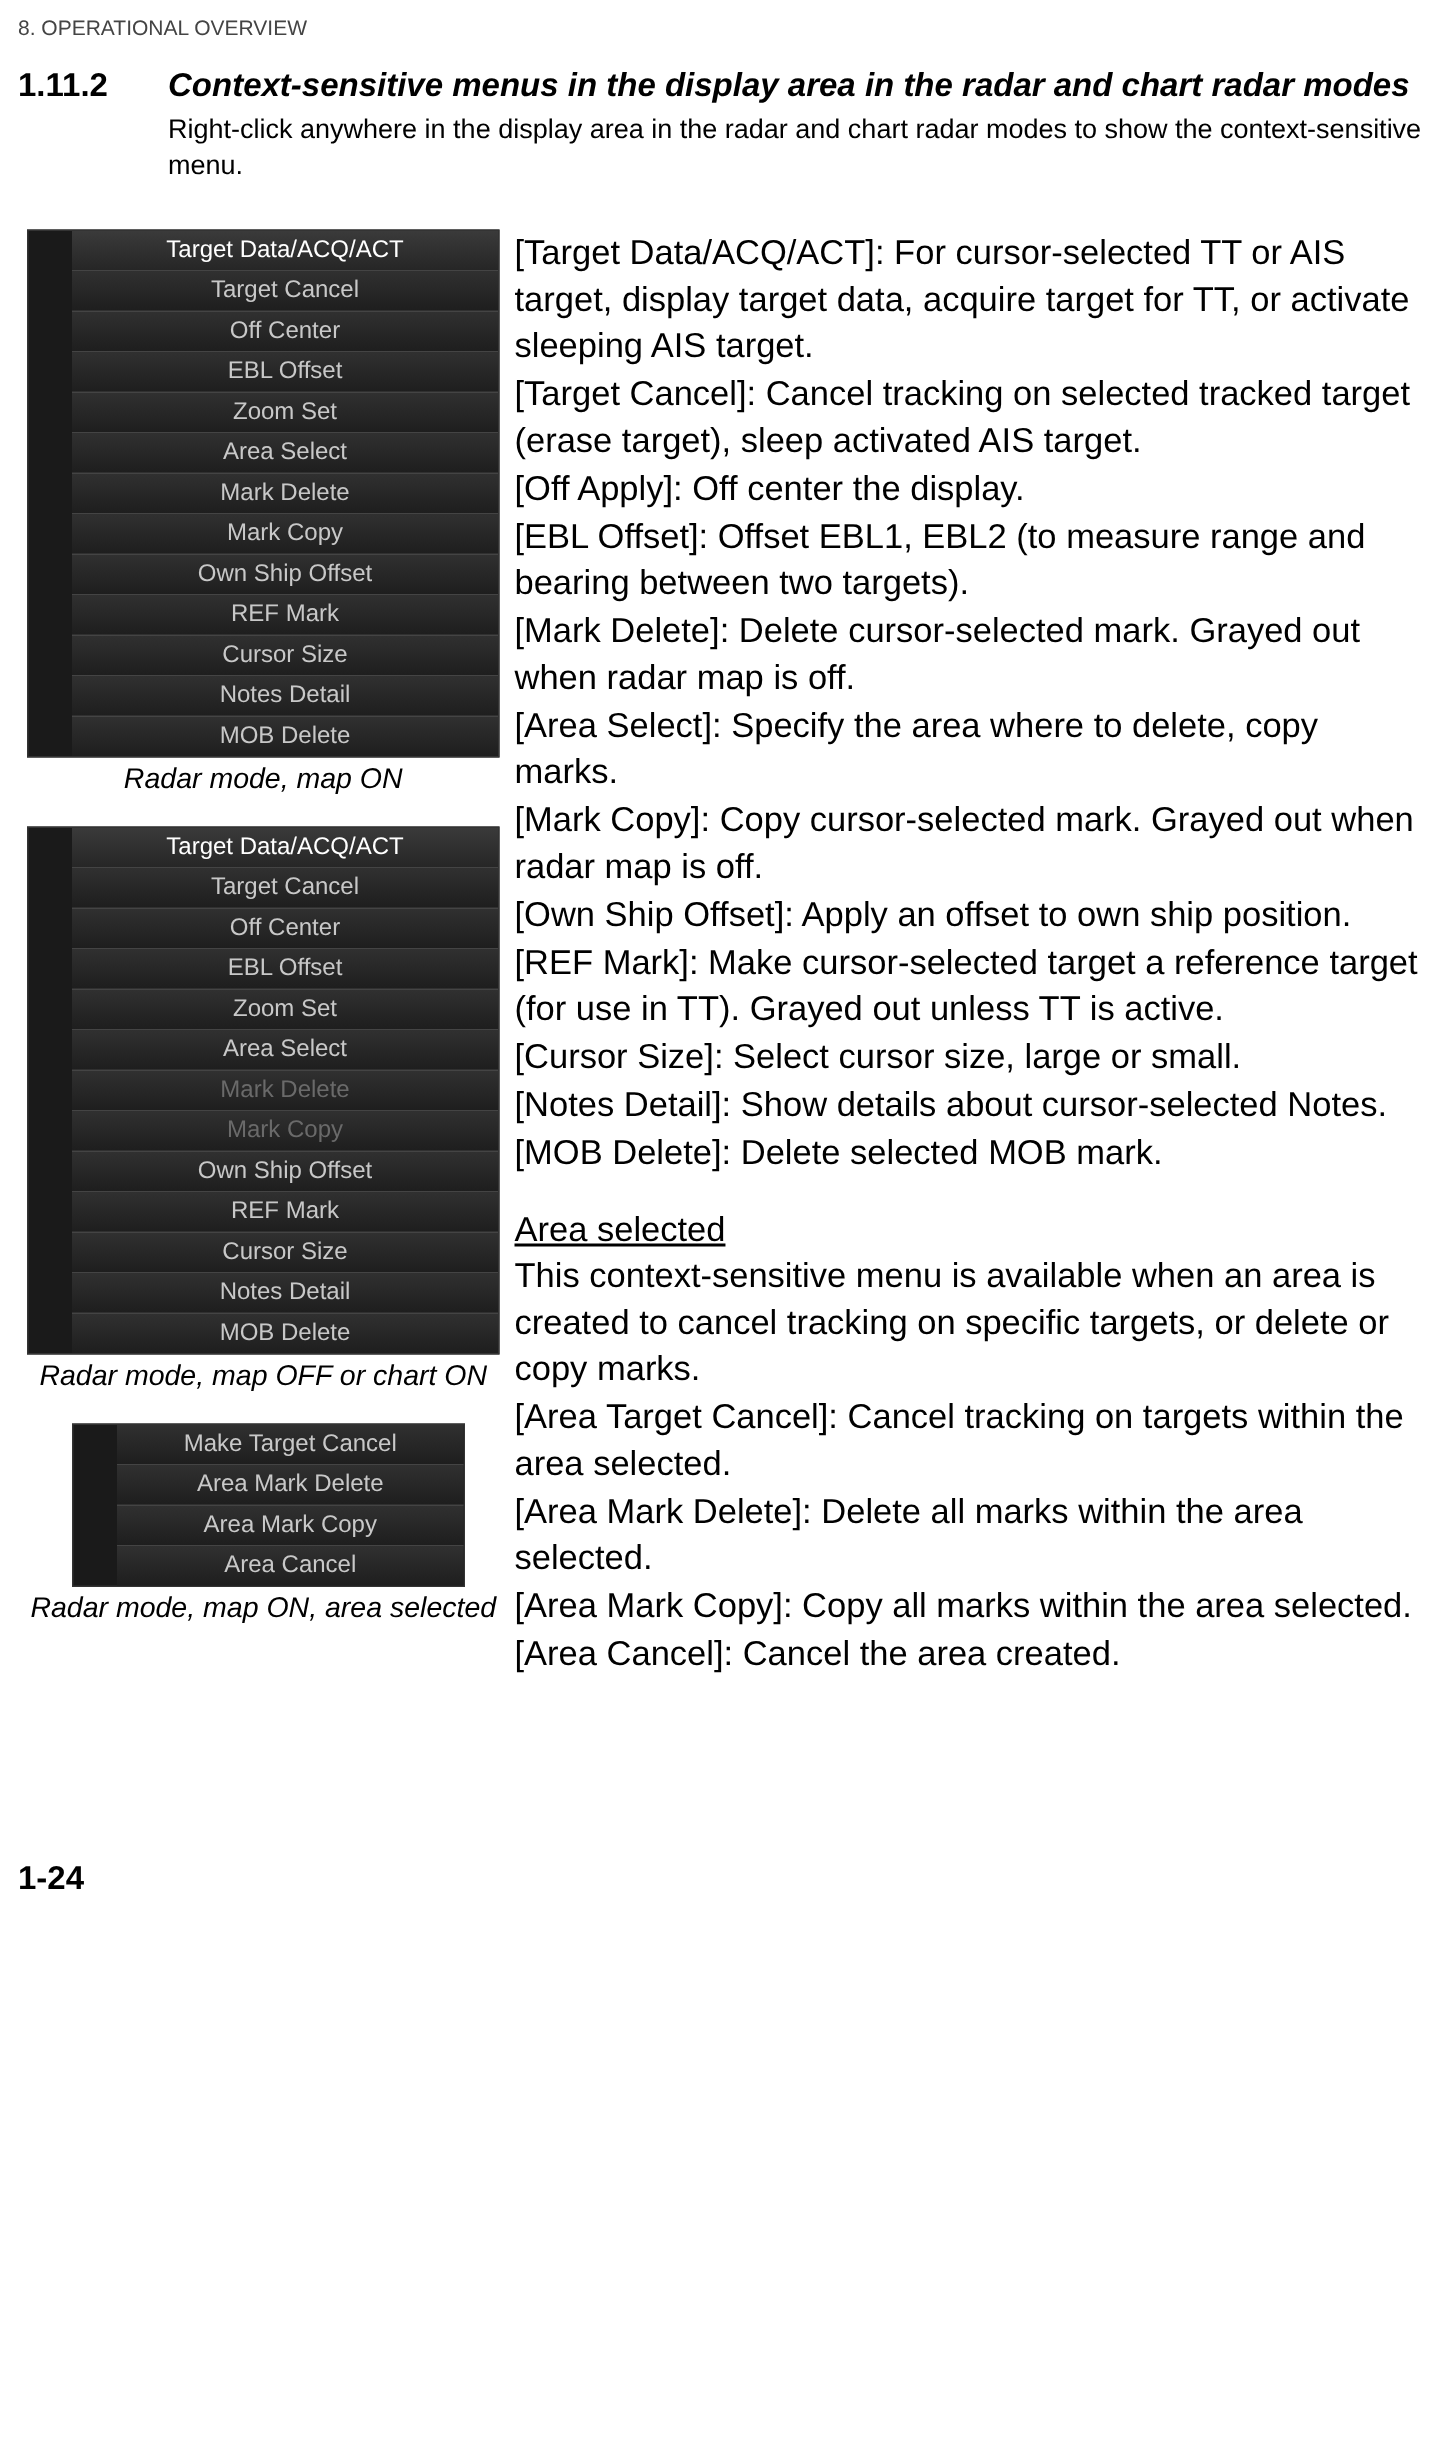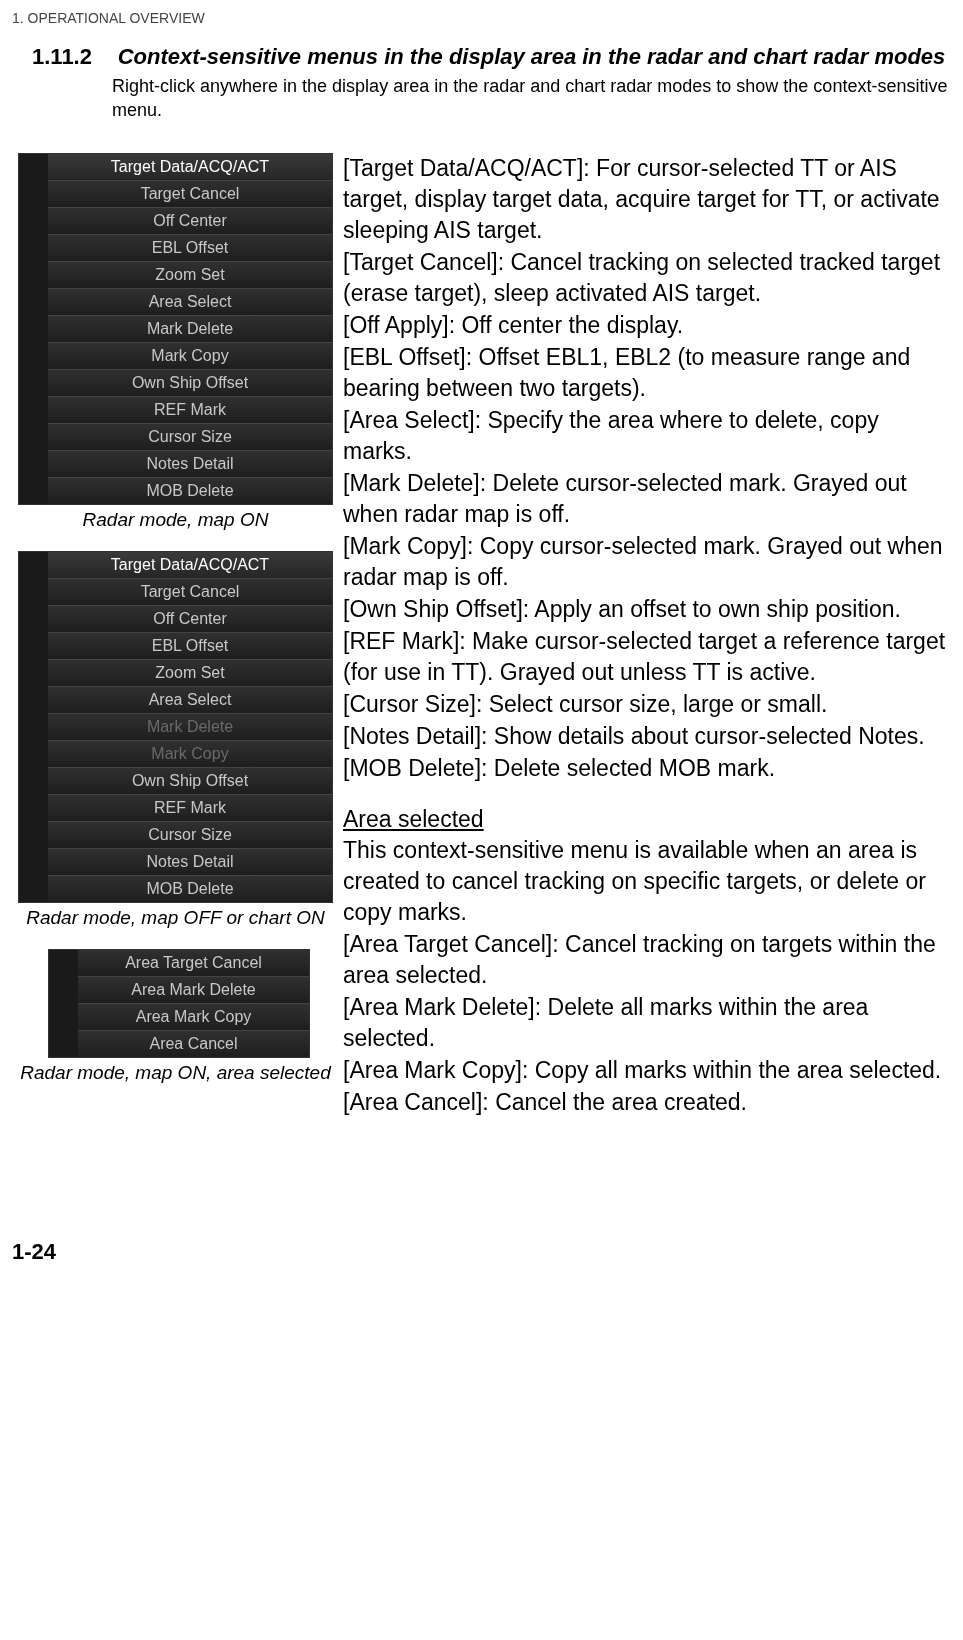--- a/index.html
+++ b/index.html
@@ -1,38 +1,38 @@
 <!DOCTYPE html>
 <html><head>
   <meta charset="utf-8">
   <style>
     body { font-family: Arial, Helvetica, sans-serif; background:#fff; color:#000; margin:0; padding:10px 12px; width:939px;}
     .chapter-header { font-size:14px; color:#444; margin-bottom:18px;}
-    .section-row { display:flex; align-items:flex-start; margin-bottom:4px;text-align:center;}
+    .section-row { display:flex; align-items:flex-start; margin-bottom:4px;}
     .section-num { font-size:22px; font-weight:700; width:100px; flex-shrink:0;}
     .section-title { font-size:22px; font-weight:700; flex:1;font-style:italic;}
     .intro { margin-left:100px; font-size:18px; margin-top:4px; margin-bottom:30px; line-height:1.35;}
     .content-row { display:flex; }
     .left-col { width:315px; flex-shrink:0; padding-right:10px; padding-left:6px;}
     .right-col { flex:1; font-size:23px; line-height:1.35;}
     .menu { background:#1a1a1a; border:1px solid #333; font-size:16px; color:#c8c8c8; font-family: Arial, sans-serif;}
     .menu.small { width:260px; margin-left:30px;}
     .menu .mi { text-align:center; padding:4px 1px; border-bottom:1px solid #444; background:linear-gradient(#303030,#1e1e1e);margin-left:29px;}
     .mi.sel { color:#fff; background:linear-gradient(#3a3a3a,#262626); font-weight:400;}
     .mi.dim { color:#6a6a6a;}
     .mi:last-child { border-bottom:none;}
     .caption { font-size:19px; font-style:italic; text-align:center; margin:4px 0 20px 0;}
     .desc-line { margin-bottom:1px;}
     .usub { text-decoration:underline; margin-top:18px; display:inline-block;}
     .pg { font-size:22px; font-weight:700; margin-top:120px;}
   </style>
 </head>
 <body>
 
-<div class="chapter-header">1.  OPERATIONAL OVERVIEW</div>
+<div class="chapter-header">8.  OPERATIONAL OVERVIEW</div>
 
 <div class="section-row">
   <div class="section-num">1.11.2</div>
   <div class="section-title">Context-sensitive menus in the display area in the radar and chart radar modes</div>
 </div>
 
 <div class="intro">Right-click anywhere in the display area in the radar and chart radar modes to show the context-sensitive menu.</div>
 
 <div class="content-row">
   <div class="left-col">
@@ -65,35 +65,35 @@
         <div class="mi dim">Mark Copy</div>
         <div class="mi">Own Ship Offset</div>
         <div class="mi">REF Mark</div>
         <div class="mi">Cursor Size</div>
         <div class="mi">Notes Detail</div>
         <div class="mi">MOB Delete</div>
       </div>
     <div class="caption">Radar mode, map OFF or chart ON</div>
 
     <div class="menu small" id="menu3">
-        <div class="mi">Area Target Cancel</div>
+        <div class="mi">Make Target Cancel</div>
         <div class="mi">Area Mark Delete</div>
         <div class="mi">Area Mark Copy</div>
         <div class="mi">Area Cancel</div>
       </div>
     <div class="caption">Radar mode, map ON, area selected</div>
   </div>
   <div class="right-col">
     <div id="descs">
         <div class="desc-line">[Target Data/ACQ/ACT]: For cursor-selected TT or AIS target, display target data, acquire target for TT, or activate sleeping AIS target.</div>
         <div class="desc-line">[Target Cancel]: Cancel tracking on selected tracked target (erase target), sleep activated AIS target.</div>
         <div class="desc-line">[Off Apply]: Off center the display.</div>
         <div class="desc-line">[EBL Offset]: Offset EBL1, EBL2 (to measure range and bearing between two targets).</div>
+        <div class="desc-line">[Mark Delete]: Delete cursor-selected mark. Grayed out when radar map is off.</div>
         <div class="desc-line">[Area Select]: Specify the area where to delete, copy marks.</div>
-        <div class="desc-line">[Mark Delete]: Delete cursor-selected mark. Grayed out when radar map is off.</div>
         <div class="desc-line">[Mark Copy]: Copy cursor-selected mark. Grayed out when radar map is off.</div>
         <div class="desc-line">[Own Ship Offset]: Apply an offset to own ship position.</div>
         <div class="desc-line">[REF Mark]: Make cursor-selected target a reference target (for use in TT). Grayed out unless TT is active.</div>
         <div class="desc-line">[Cursor Size]: Select cursor size, large or small.</div>
         <div class="desc-line">[Notes Detail]: Show details about cursor-selected Notes.</div>
         <div class="desc-line">[MOB Delete]: Delete selected MOB mark.</div>
       </div>
     <div><span class="usub">Area selected</span></div>
     <div class="desc-line">This context-sensitive menu is available when an area is created to cancel tracking on specific targets, or delete or copy marks.</div>
     <div id="areadescs">

